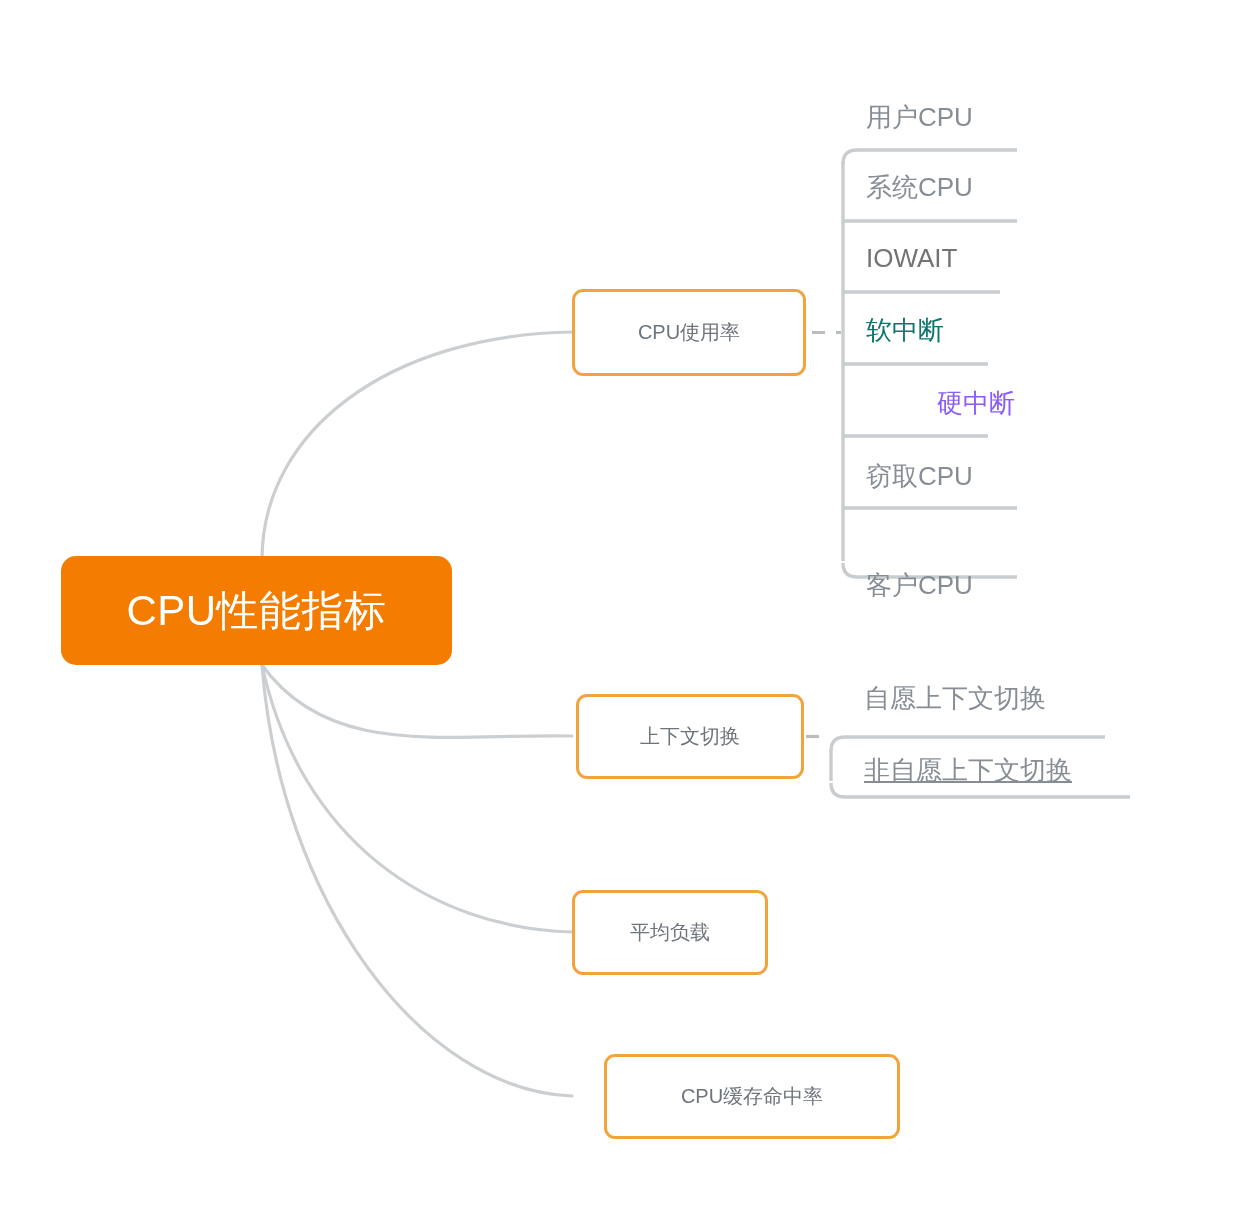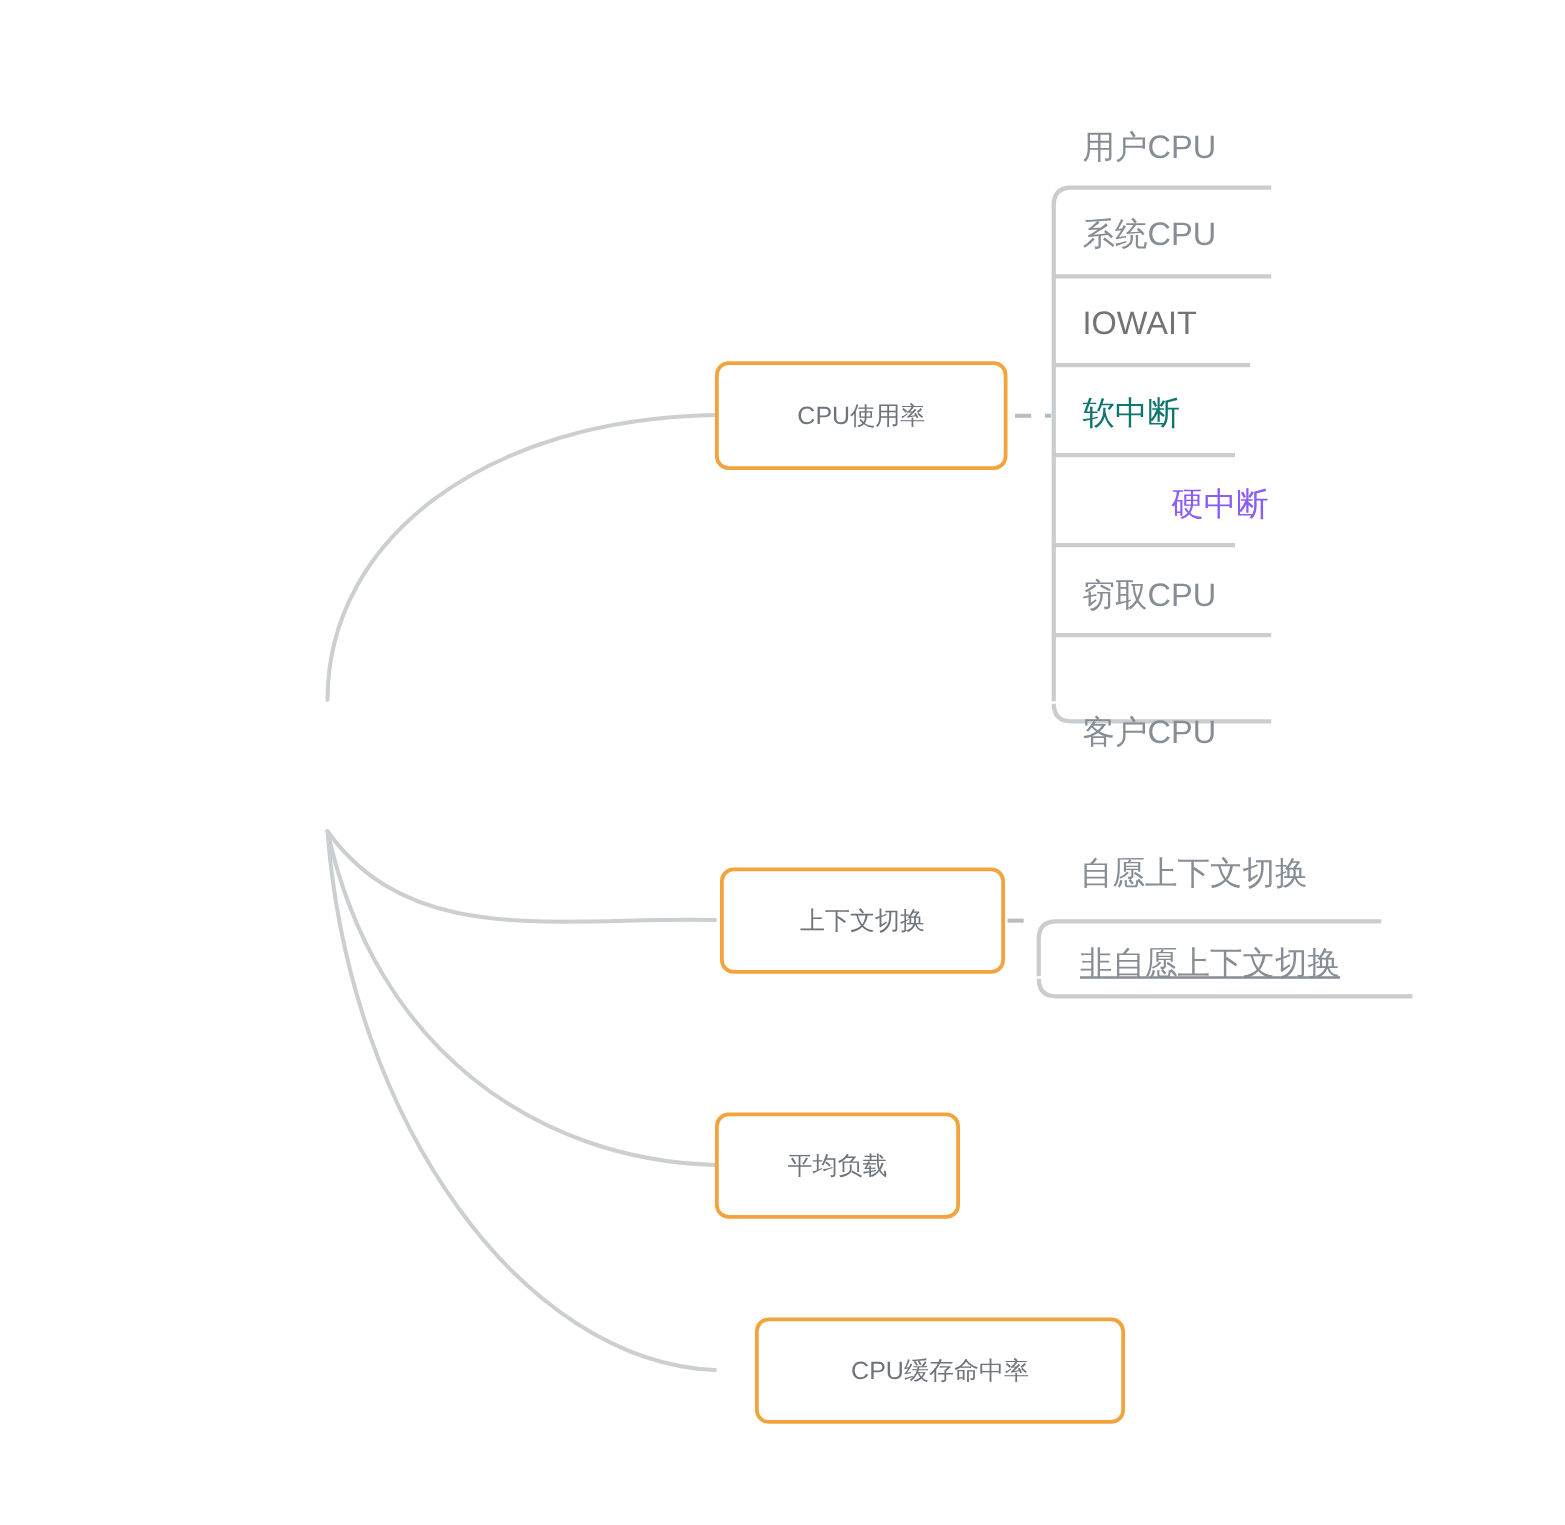--- a/index.html
+++ b/index.html
@@ -73,20 +73,23 @@
       <path d="M 988 364 L 843 364" fill="none" stroke="#c9cdcf" stroke-width="3.4" stroke-linecap="butt"></path>
       <path d="M 988 436 L 843 436" fill="none" stroke="#c9cdcf" stroke-width="3.4" stroke-linecap="butt"></path>
       <path d="M 1017 508 L 843 508" fill="none" stroke="#c9cdcf" stroke-width="3.4" stroke-linecap="butt"></path>
       <path d="M 843 563 Q 843 577 857 577 L 1017 577" fill="none" stroke="#c9cdcf" stroke-width="3.4" stroke-linecap="butt"></path>
       <line x1="806" y1="736.5" x2="829" y2="736.5" stroke="#b9bdbf" stroke-width="3.2" stroke-dasharray="13 11" stroke-linecap="butt"></line>
       <line x1="831" y1="750" x2="831" y2="781" stroke="#c9cdcf" stroke-width="3.4" stroke-linecap="butt"></line>
       <path d="M 1105 737 L 845 737 Q 831 737 831 751" fill="none" stroke="#c9cdcf" stroke-width="3.4" stroke-linecap="butt"></path>
       <path d="M 831 783 Q 831 797 845 797 L 1130 797" fill="none" stroke="#c9cdcf" stroke-width="3.4" stroke-linecap="butt"></path>
     </svg>
 
+  <div class="root-node" id="root-node" style="left: 61px; top: 556px; width: 391px; height: 109px; background: rgb(244, 124, 0); color: rgb(255, 255, 255);">
+    <span>CPU性能指标</span>
+  </div>
 
   <div id="node-layer">
       <div class="branch-node" style="left: 572px; top: 289px; width: 234px; height: 87px; border-color: rgb(242, 163, 60); background: rgb(255, 255, 255); color: rgb(110, 116, 124);">
         <span>CPU使用率</span>
       </div>
       <div class="leaf-label" style="left: 866px; top: 100px; color: rgb(134, 141, 149);">用户CPU</div>
       <div class="leaf-label" style="left: 866px; top: 170px; color: rgb(134, 141, 149);">系统CPU</div>
       <div class="leaf-label" style="left: 866px; top: 243px; color: #737373;">IOWAIT</div>
       <div class="leaf-label" style="left: 866px; top: 313px; color: #0f766e;">软中断</div>
       <div class="leaf-label" style="left: 908px; top: 386px; color: #8b5cf6; margin-left: 29px;">硬中断</div>

